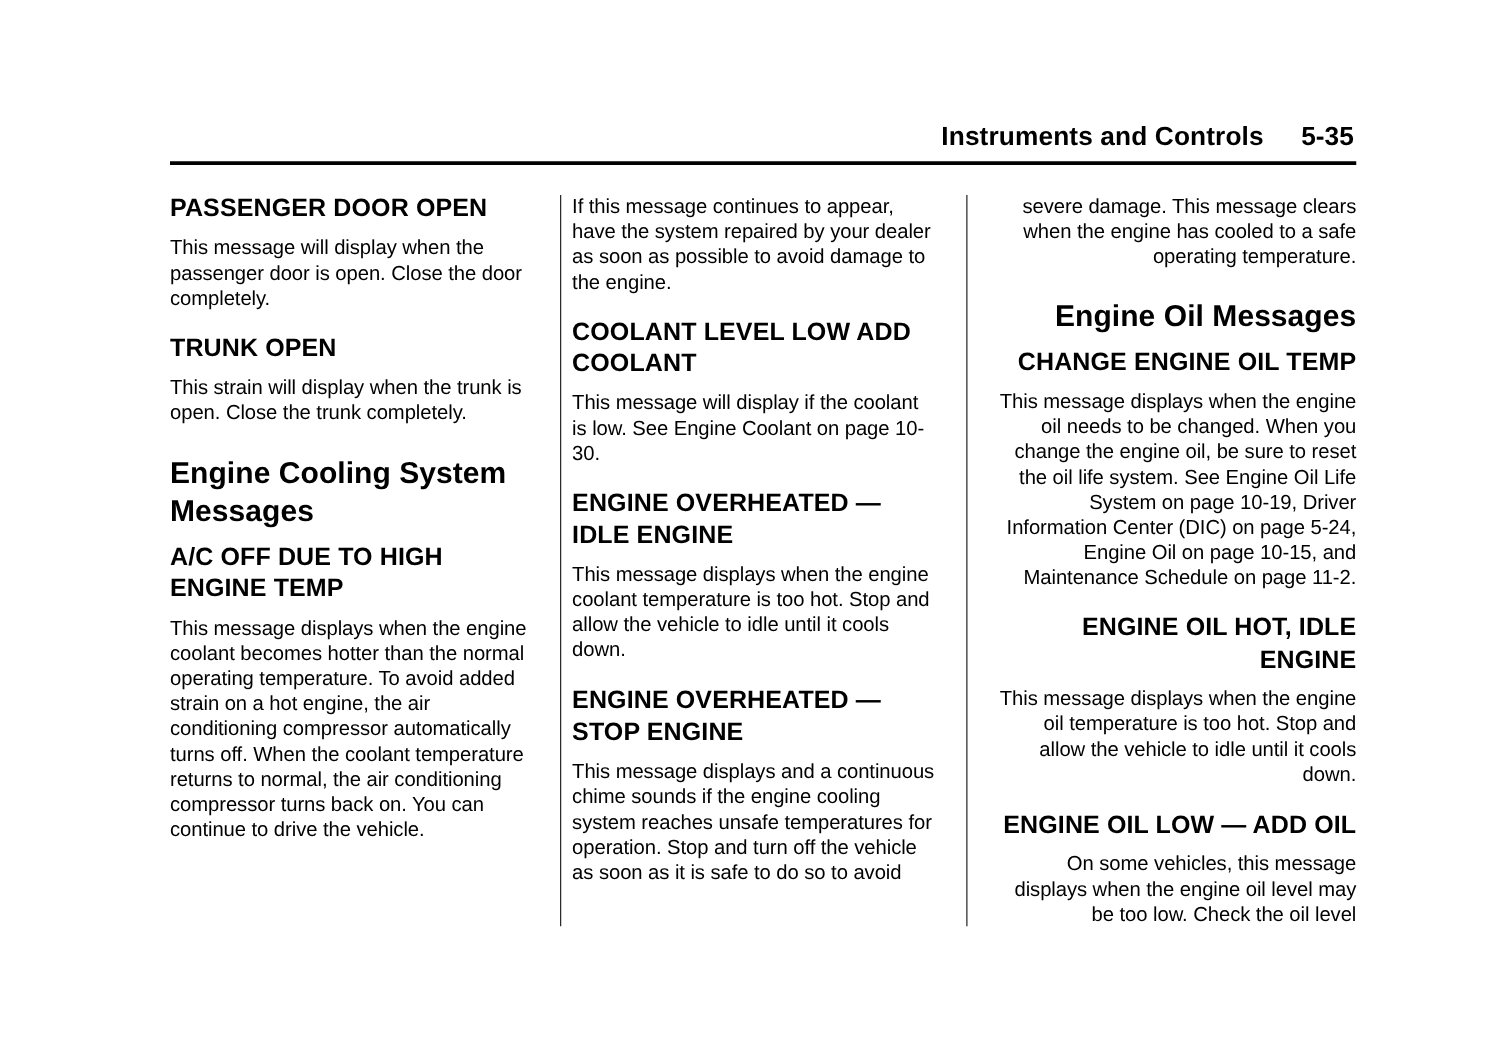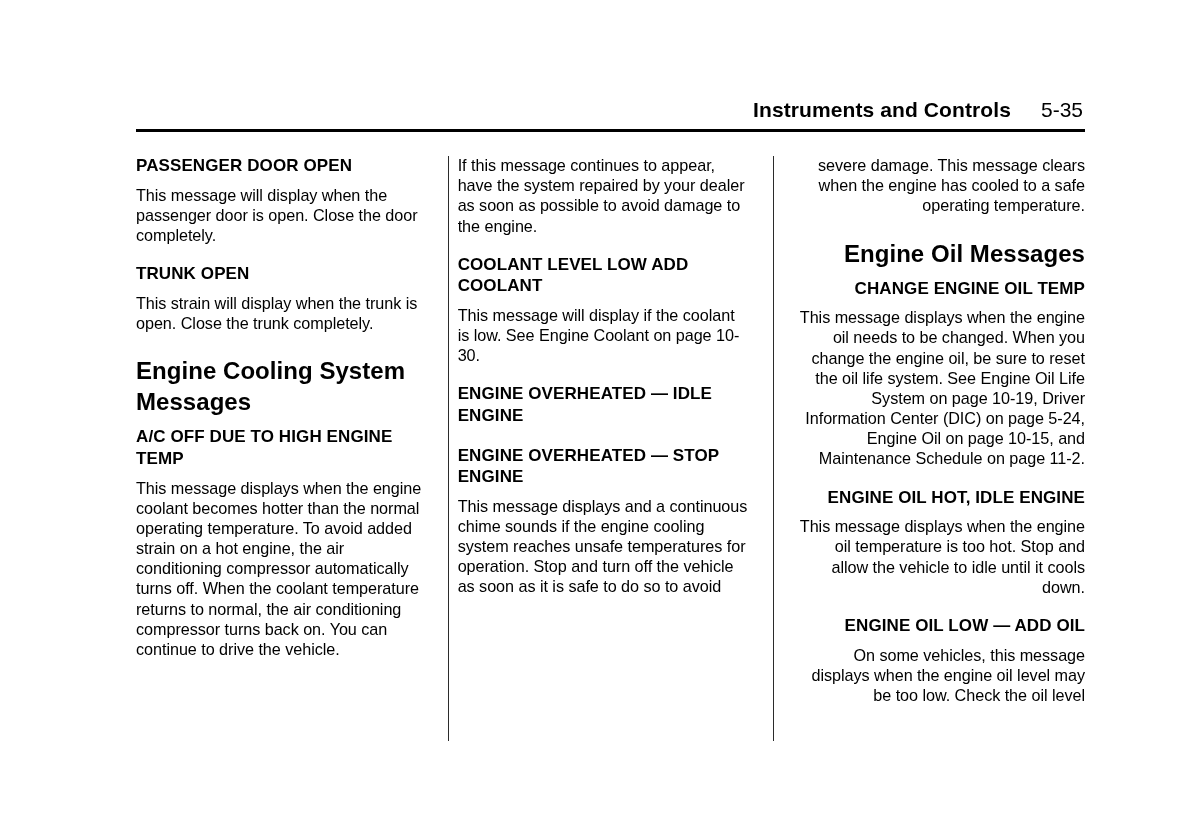--- a/index.html
+++ b/index.html
@@ -38,21 +38,21 @@
     padding-right: 2px;
   }
   .header-title {
     font-size: 21px;
     font-weight: bold;
     letter-spacing: 0.1px;
     white-space: nowrap;
   }
   .header-folio {
     font-size: 21px;
-    font-weight: normal;
+    font-weight: bold;
     white-space: nowrap;
   }
   .header-rule {
     position: absolute;
     left: 0;
     top: 31px;
     width: 949px;
     height: 3px;
     background: #000000;
   }
@@ -86,21 +86,21 @@
 
   
   .h1 {
     font-size: 24px;
     font-weight: bold;
     line-height: 1.30;
     margin: 0 0 9px 0;
     letter-spacing: 0.05px;
   }
   .h2 {
-    font-size: 17px;
+    font-size: 20px;
     font-weight: bold;
     line-height: 1.27;
     margin: 0 0 8px 0;
     letter-spacing: 0.1px;
   }
   p.body {
     font-size: 16.2px;
     line-height: 1.245;
     margin: 0 0 16px 0;
     letter-spacing: -0.05px;
@@ -136,20 +136,21 @@
         <p class="body">This strain will display when the trunk is open. Close the trunk completely.</p>
         <div class="h1 sp-top-h1">Engine Cooling System Messages</div>
         <div class="h2">A/C OFF DUE TO HIGH ENGINE TEMP</div>
         <p class="body">This message displays when the engine coolant becomes hotter than the normal operating temperature. To avoid added strain on a hot engine, the air conditioning compressor automatically turns off. When the coolant temperature returns to normal, the air conditioning compressor turns back on. You can continue to drive the vehicle.</p>
       </div>
     <div class="col col-2">
         <p class="body">If this message continues to appear, have the system repaired by your dealer as soon as possible to avoid damage to the engine.</p>
         <div class="h2 sp-top-h2">COOLANT LEVEL LOW ADD COOLANT</div>
         <p class="body"><span>This message will display if the coolant is low. See </span><span class="ital">Engine Coolant on page 10-30</span><span>.</span></p>
         <div class="h2 sp-top-h2">ENGINE OVERHEATED — IDLE ENGINE</div>
+        <p class="body">This message displays when the engine coolant temperature is too hot. Stop and allow the vehicle to idle until it cools down.</p>
         <div class="h2 sp-top-h2">ENGINE OVERHEATED — STOP ENGINE</div>
         <p class="body">This message displays and a continuous chime sounds if the engine cooling system reaches unsafe temperatures for operation. Stop and turn off the vehicle as soon as it is safe to do so to avoid</p>
       </div>
     <div class="col col-3">
         <p class="body">severe damage. This message clears when the engine has cooled to a safe operating temperature.</p>
         <div class="h1 sp-top-h1">Engine Oil Messages</div>
         <div class="h2">CHANGE ENGINE OIL TEMP</div>
         <p class="body"><span>This message displays when the engine oil needs to be changed. When you change the engine oil, be sure to reset the oil life system. See </span><span class="ital">Engine Oil Life System on page 10-19</span><span>, </span><span class="ital">Driver Information Center (DIC) on page 5-24</span><span>, </span><span class="ital">Engine Oil on page 10-15</span><span>, and </span><span class="ital">Maintenance Schedule on page 11-2</span><span>.</span></p>
         <div class="h2 sp-top-h2">ENGINE OIL HOT, IDLE ENGINE</div>
         <p class="body">This message displays when the engine oil temperature is too hot. Stop and allow the vehicle to idle until it cools down.</p>

